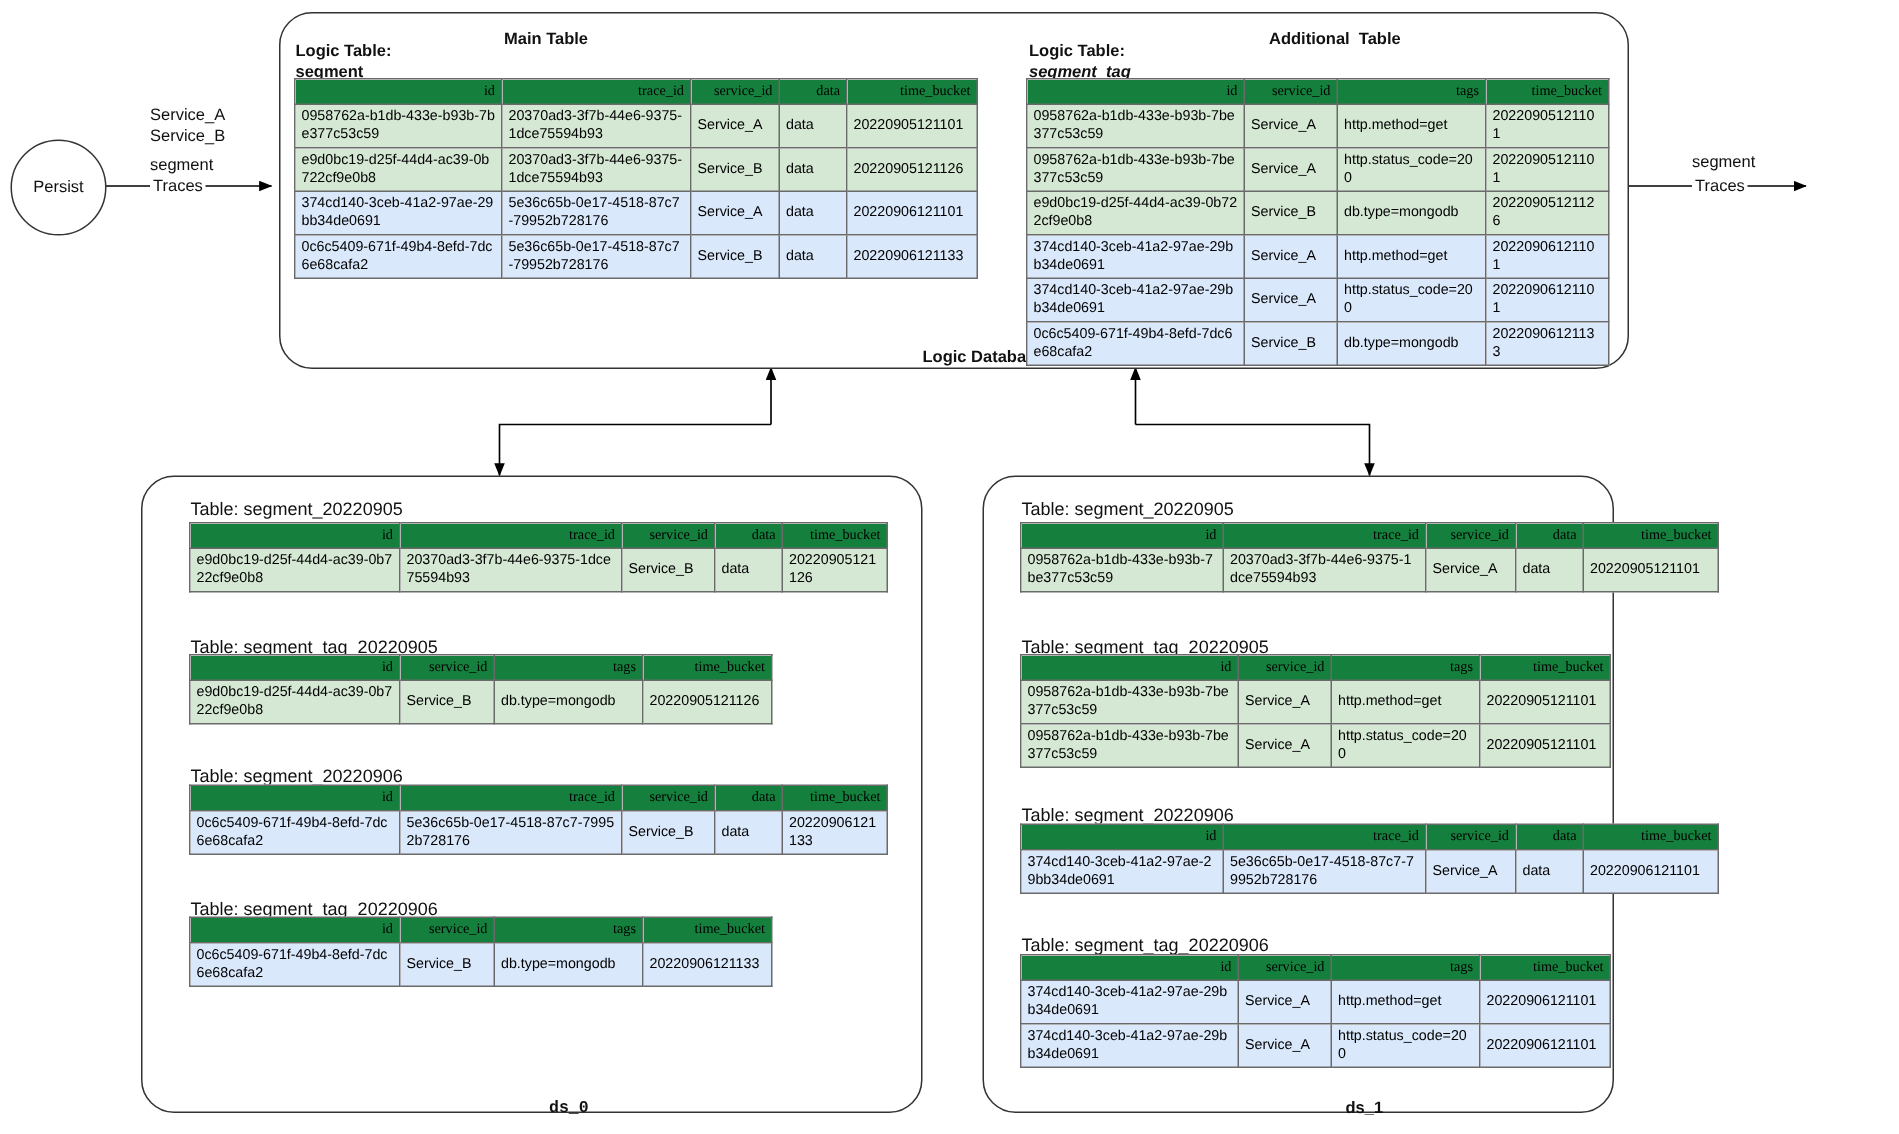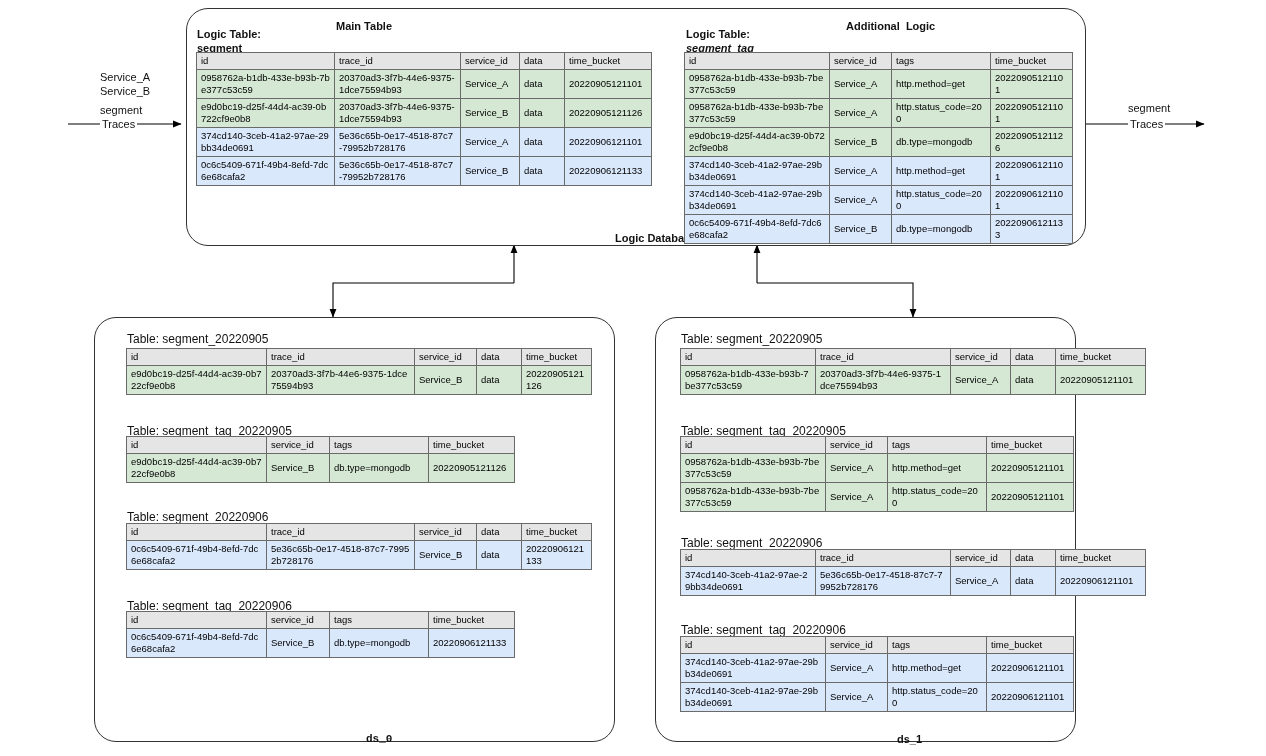--- a/index.html
+++ b/index.html
@@ -34,21 +34,21 @@
     font-size:9.5px;background:#fff;
   }
   table.dt th,table.dt td{
     border:1px solid #6a6a6a;
     padding:2px 4px;
     line-height:12px;
     vertical-align:middle;
     word-break:break-all;
     overflow:hidden;
   }
-  table.dt th{background:#e5e5e5;text-align:left;font-weight:normal;}
+  table.dt th{background:#15803d;text-align:right;font-weight:normal;font-family:Liberation Serif, serif;}
   table.dt td{text-align:left;}
   td.green{background:#d5e8d4;}
   td.blue{background:#dae8fc;}
 
   .tbl-title{position:absolute;font-size:12px;font-weight:normal;color:#111;white-space:nowrap;}
 </style>
 </head>
 <body>
 
 <div class="stage">
@@ -66,20 +66,23 @@
 
     <path d="M514,283 L333,283 L333,317" fill="none" stroke="#000" stroke-width="1.1" marker-end="url(#ah)"></path>
 
     <path d="M514,283 L514,245" fill="none" stroke="#000" stroke-width="1.1" marker-end="url(#ah)"></path>
 
     <path d="M757,283 L913,283 L913,317" fill="none" stroke="#000" stroke-width="1.1" marker-end="url(#ah)"></path>
 
     <path d="M757,283 L757,245" fill="none" stroke="#000" stroke-width="1.1" marker-end="url(#ah)"></path>
   </svg>
 
+  <div class="circle" style="left:7px;top:93px;width:62px;height:62px;">
+    <span>Persist</span>
+  </div>
 
 
   <div class="lbl" style="left:100px;top:70px;">Service_A</div>
   <div class="lbl" style="left:100px;top:84px;">Service_B</div>
   <div class="lbl" style="left:100px;top:103px;">segment</div>
   <div class="lbl" style="left:100px;top:117px;background:#fff;padding:0 2px;">Traces</div>
 
   <div class="lbl" style="left:1128px;top:101px;">segment</div>
   <div class="lbl" style="left:1128px;top:117px;background:#fff;padding:0 2px;">Traces</div>
 
@@ -133,21 +136,21 @@
         <tr>
           <td class="blue">0c6c5409-671f-49b4-8efd-7dc6e68cafa2</td>
           <td class="blue">5e36c65b-0e17-4518-87c7-79952b728176</td>
           <td class="blue">Service_B</td>
           <td class="blue">data</td>
           <td class="blue">20220906121133</td>
         </tr>
       </tbody>
   </table>
 
-  <div class="lbl bold" style="left:846px;top:19px;">Additional  Logic</div>
+  <div class="lbl bold" style="left:846px;top:19px;">Additional  Table</div>
   <div class="lbl bold" style="left:686px;top:27px;">Logic Table:</div>
   <div class="lbl bold" style="left:686px;top:41px;font-style:italic;">segment_tag</div>
 
   <table class="dt" style="left:684px;top:52px;width:388px;">
     <colgroup>
         <col style="width:145px">
         <col style="width:62px">
         <col style="width:99px">
         <col style="width:82px">
       </colgroup>

